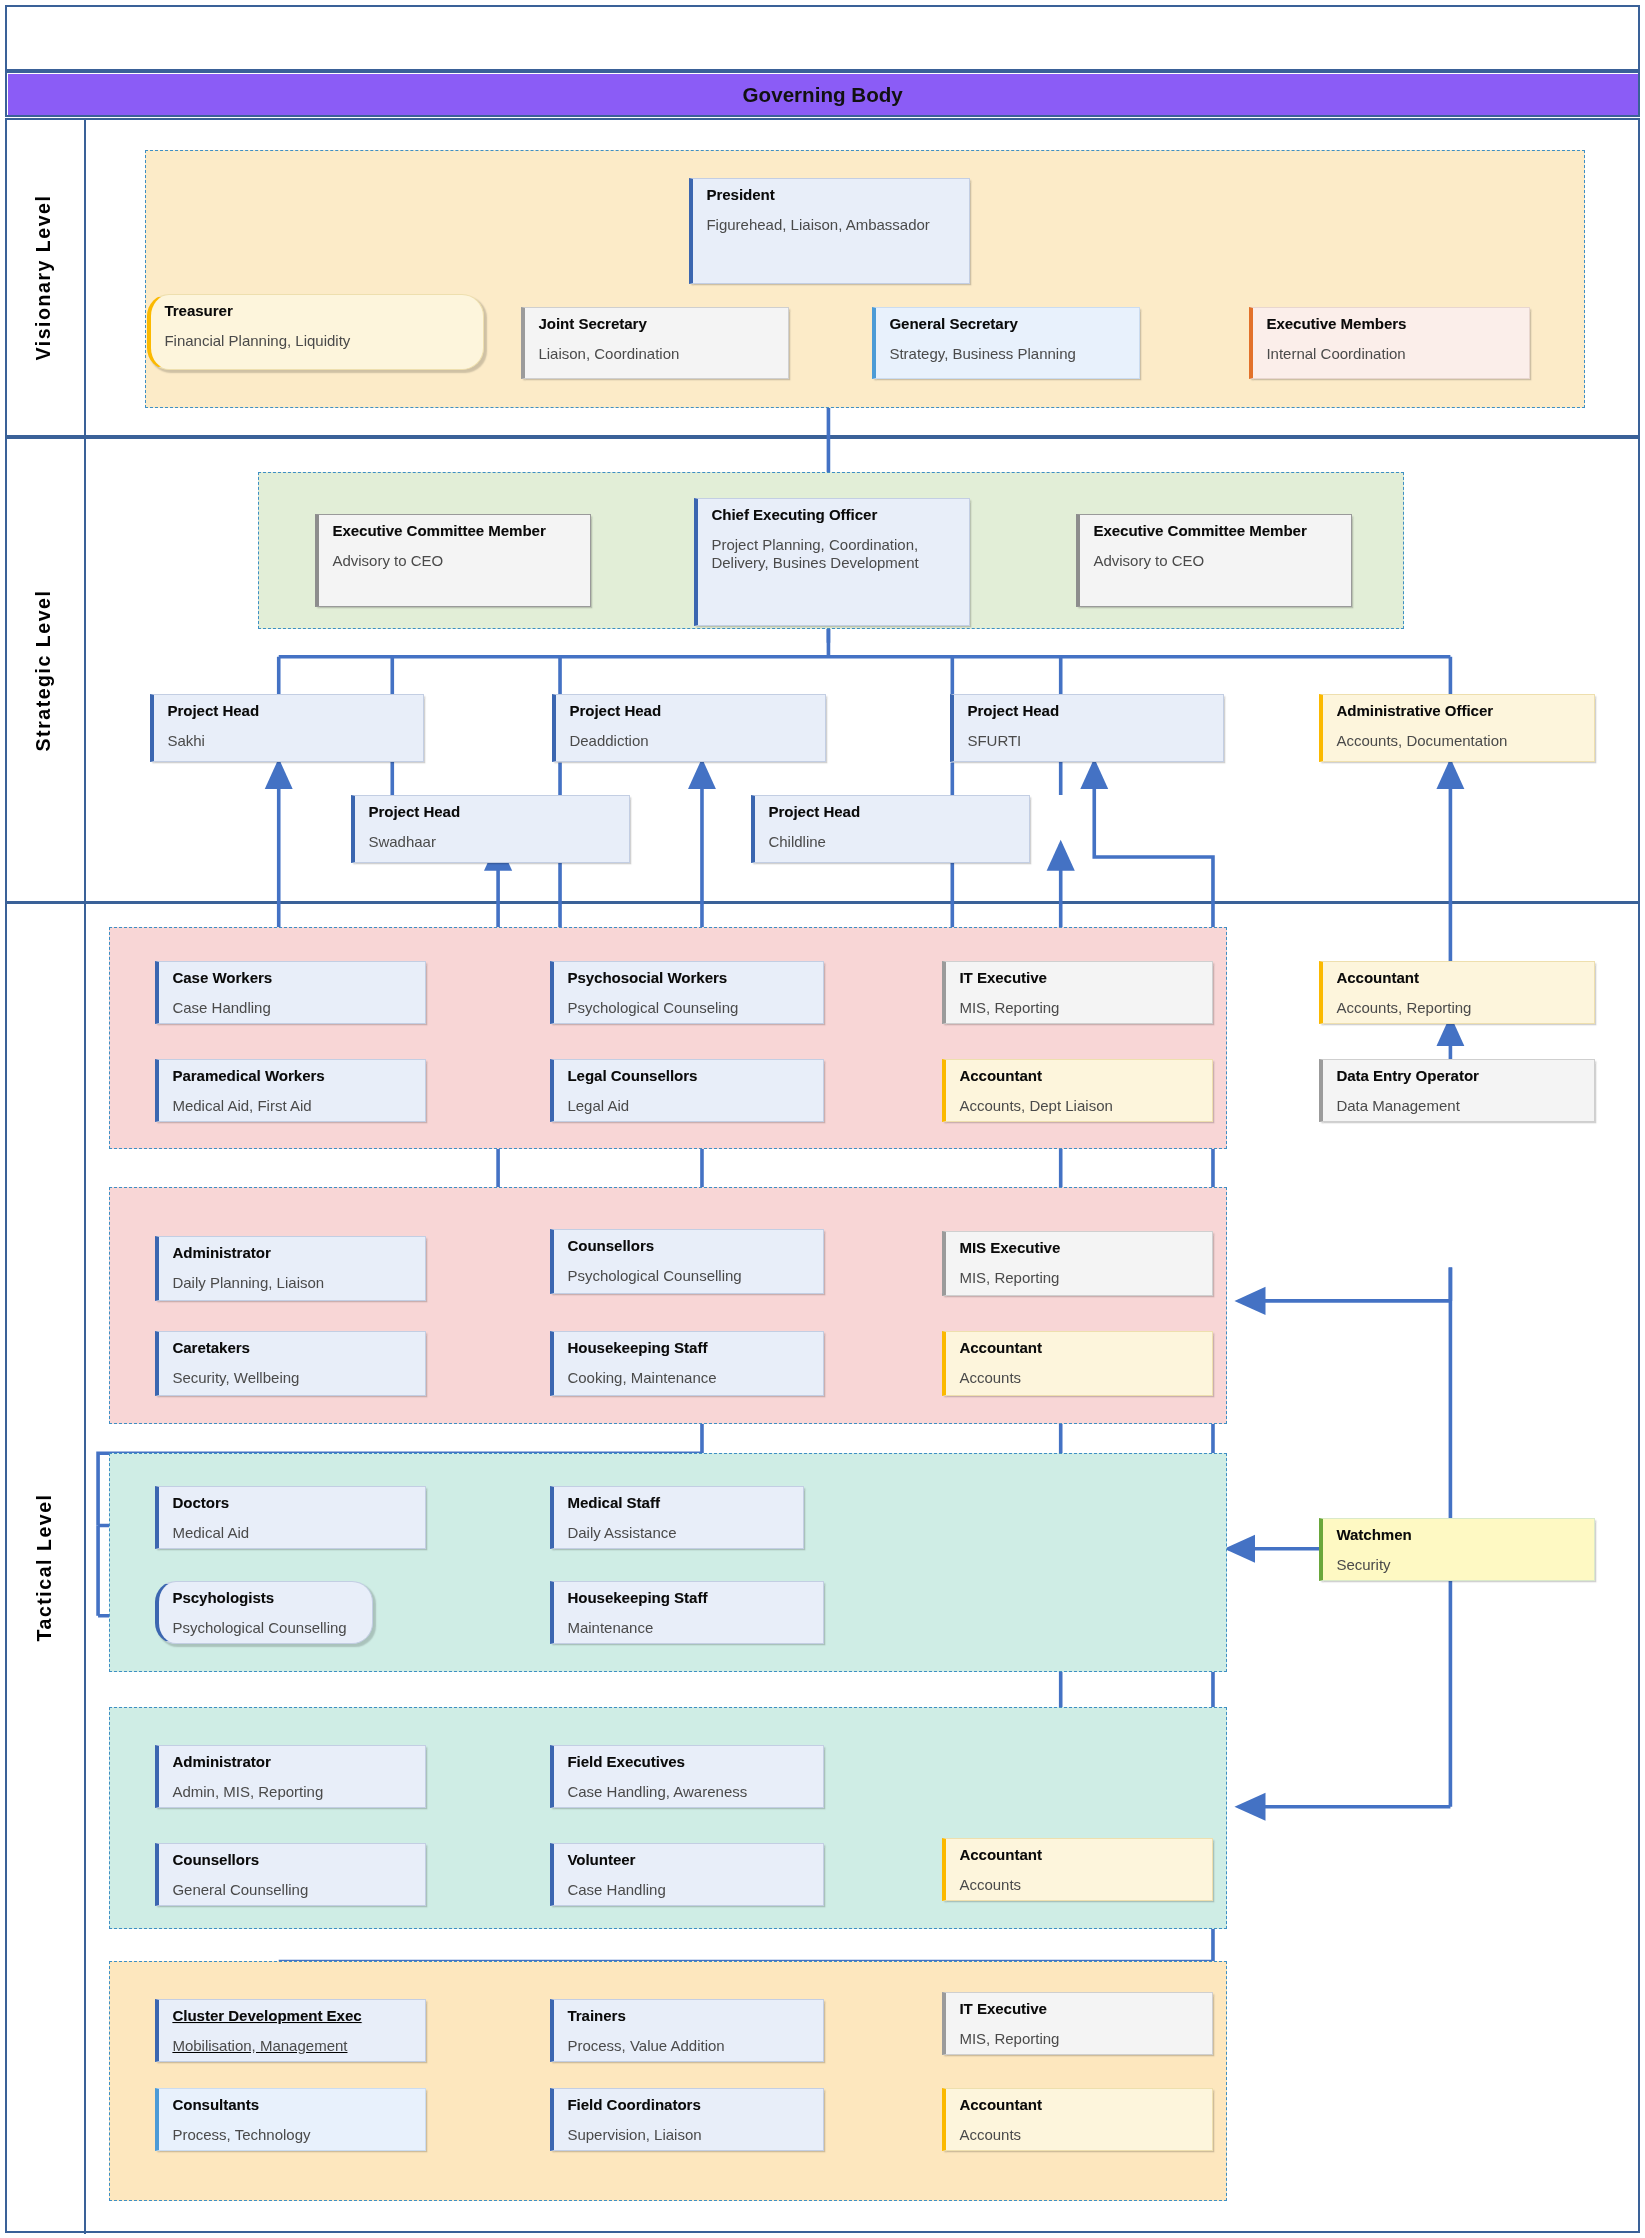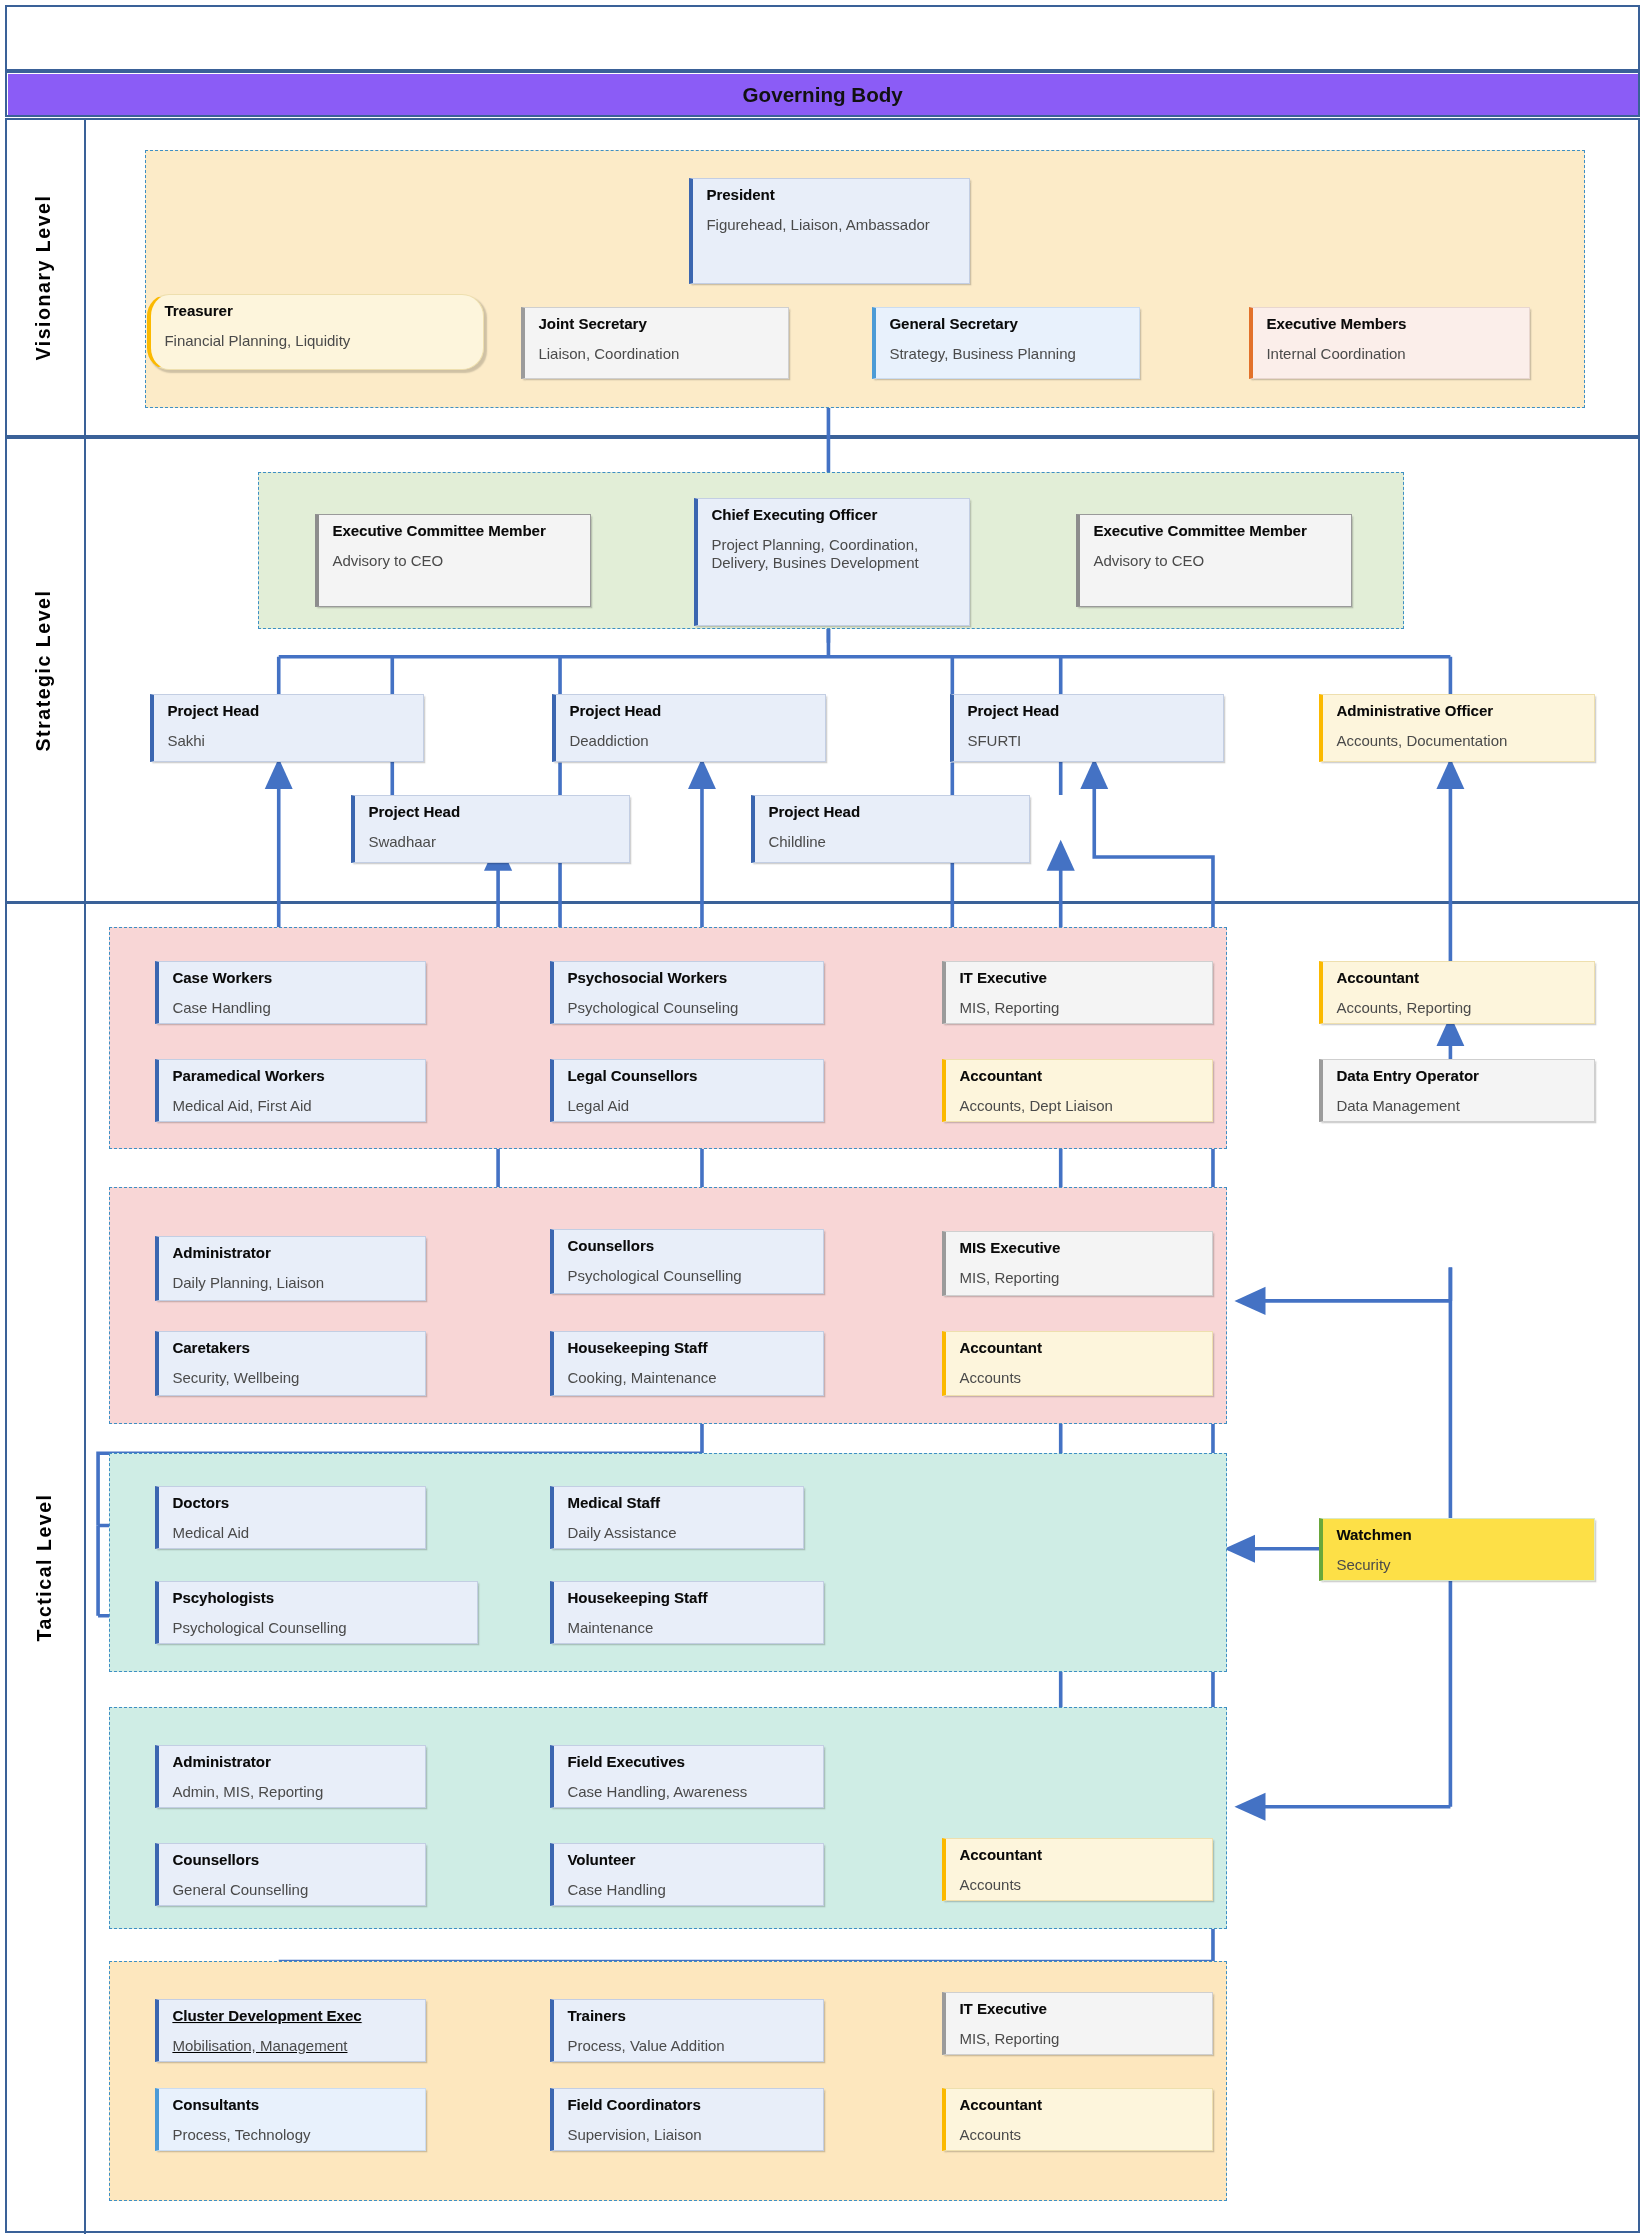--- a/index.html
+++ b/index.html
@@ -36,21 +36,21 @@
   .node{position:absolute;box-sizing:border-box;display:block;padding:7.2px 5.2px 5.2px 13.4px;
         box-shadow:2.1px 2.1px 1.5px rgba(0,0,0,0.18);}
   .node .t{display:block;font-weight:bold;font-size:15px;color:#0a0a0a;line-height:1.18;
            text-shadow:0.3px 0.3px 0 rgba(0,0,0,.25);}
   .node .s{display:block;font-size:15px;color:#4A4A4A;line-height:1.2;margin-top:12px;}
   .n-blue {background:#E8EEF9;border:0.5px solid #C3CEE3;border-left:4.6px solid #3B66B0;}
   .n-gray {background:#F4F4F4;border:0.5px solid #CFCFCF;border-left:4.6px solid #9B9B9B;}
   .n-gold {background:#FDF5DC;border:0.5px solid #EEDFAE;border-left:4.6px solid #FBB900;}
   .n-orange{background:#FBEEEA;border:0.5px solid #E8D6CF;border-left:4.6px solid #E2712A;}
   .n-ltblue{background:#E8F1FC;border:0.5px solid #CBDCF0;border-left:4.6px solid #4C9BD6;}
-  .n-green{background:#fde047;border:0.5px solid #DAE9C9;border-left:4.6px solid #6AA73B;}
+  .n-green{background:#fef9c3;border:0.5px solid #DAE9C9;border-left:4.6px solid #6AA73B;}
   .n-plain{background:#F4F4F4;border:0.5px solid #9A9A9A;border-left:4.6px solid #8D8D8D;}
   svg.links{position:absolute;left:0;top:0;width:1645px;height:2239px;pointer-events:none;}
 </style>
 </head>
 <body>
 
 <div id="page">
 
   <div class="frame" style="left:5.2px;top:5.2px;width:1635px;height:66px;"></div>
 
@@ -292,21 +292,21 @@
   <div class="node n-gold" style="left:942px;top:1331px;width:271px;height:65px;">
     <span class="t">Accountant</span>
     <span class="s">Accounts</span>
   </div>
 
   <div class="group g-teal" style="left:109px;top:1453px;width:1118px;height:219px;"></div>
   <div class="node n-blue" style="left:155px;top:1486px;width:271px;height:63px;">
     <span class="t">Doctors</span>
     <span class="s">Medical Aid</span>
   </div>
-  <div class="node n-blue" style="left:155px;top:1581px;width:323px;height:63px;">
+  <div class="node n-blue" style="left:155px;top:1581px;width:218px;height:63px;border-radius:21px;">
     <span class="t">Pscyhologists</span>
     <span class="s">Psychological Counselling</span>
   </div>
   <div class="node n-blue" style="left:550px;top:1486px;width:254px;height:63px;">
     <span class="t">Medical Staff</span>
     <span class="s">Daily Assistance</span>
   </div>
   <div class="node n-blue" style="left:550px;top:1581px;width:274px;height:63px;">
     <span class="t">Housekeeping Staff</span>
     <span class="s">Maintenance</span>

